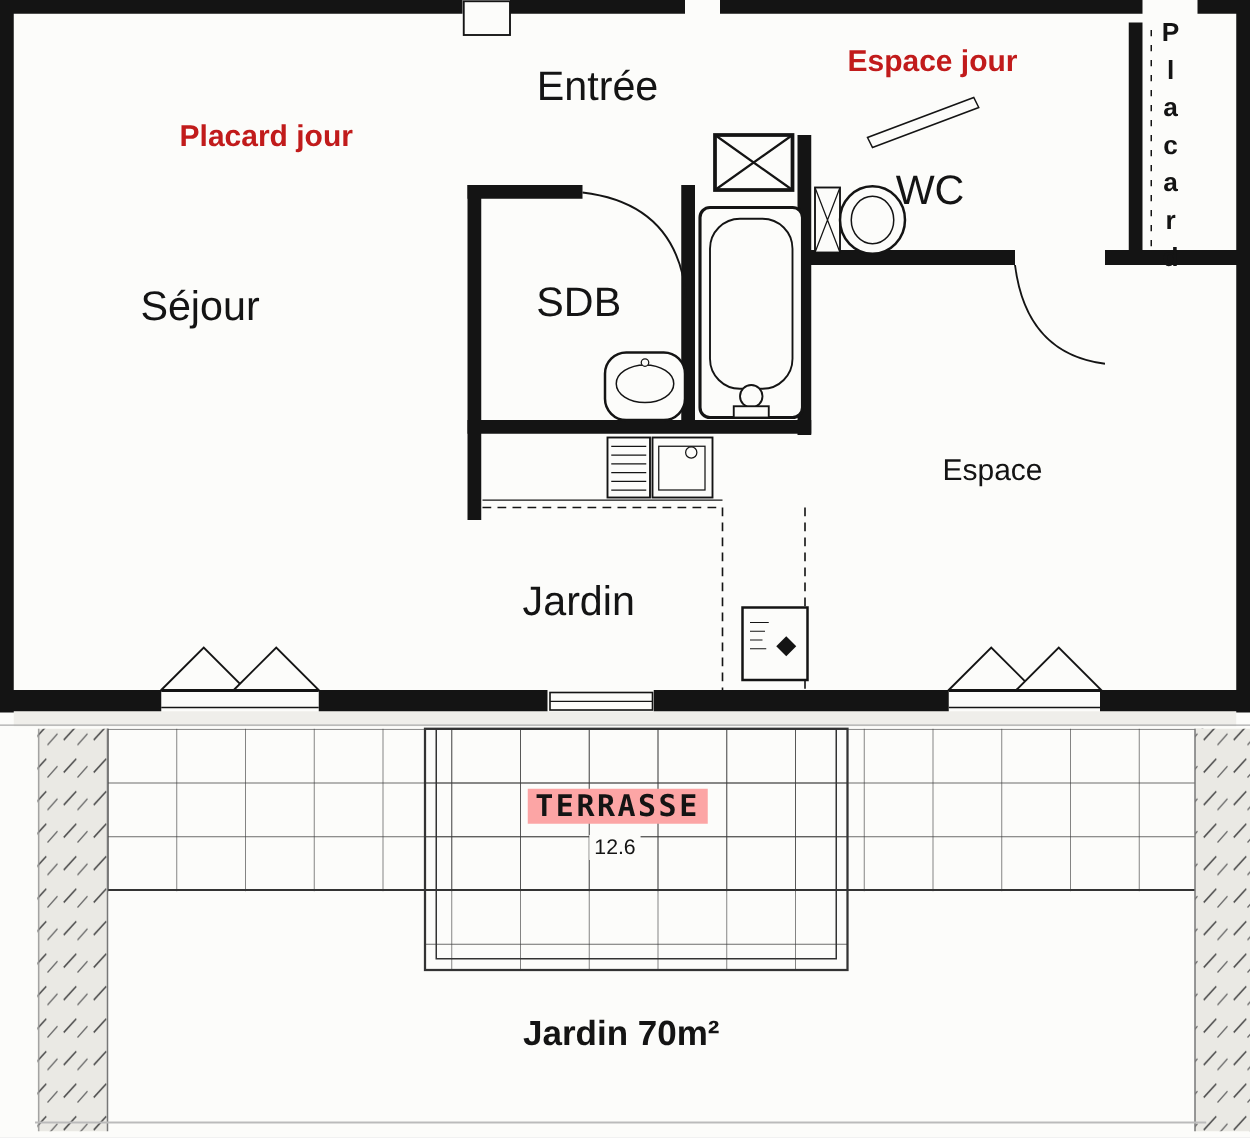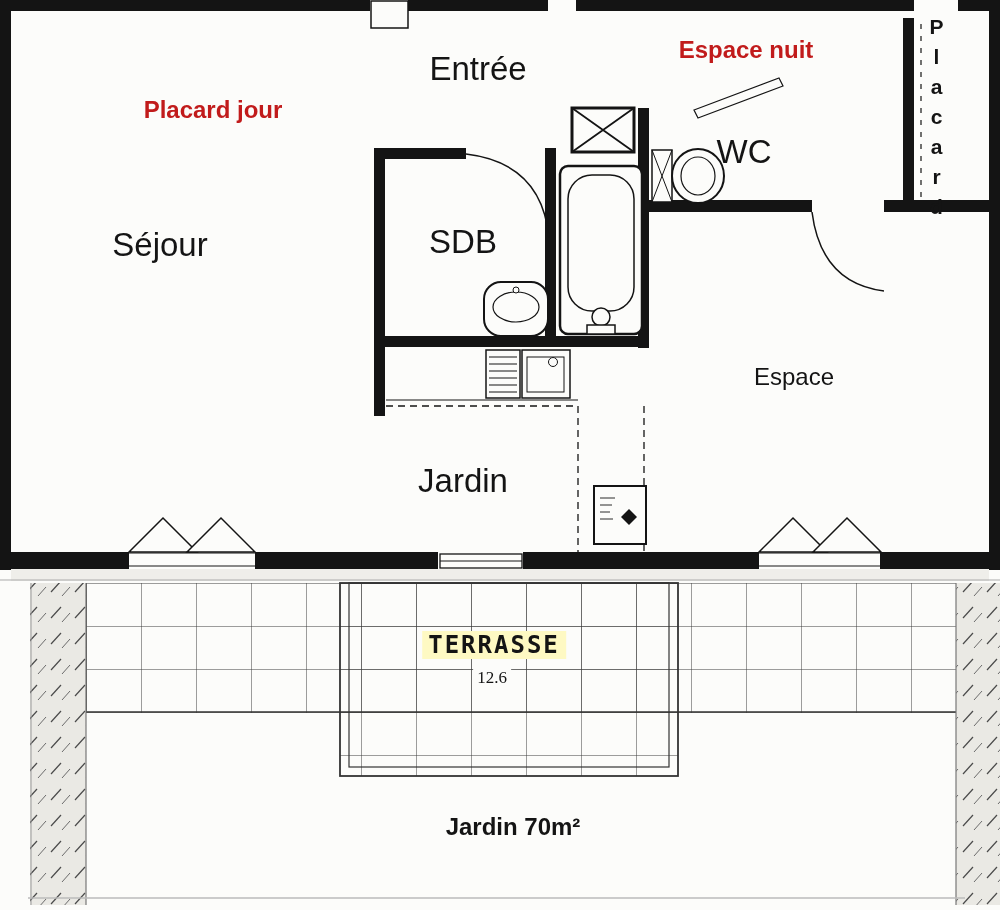--- a/index.html
+++ b/index.html
@@ -6,23 +6,23 @@
   .plan{
     position:relative;width:1000px;height:910px;background:#fcfcfa;
     overflow:hidden;font-family:"Liberation Sans",sans-serif;
   }
   .plan svg{position:absolute;left:0;top:0;}
   .lbl{position:absolute;transform:translate(-50%,-50%);white-space:nowrap;color:#141414;}
   .room{font-size:33px;}
   .small-room{font-size:24px;}
   .zone{font-size:24px;font-weight:700;color:#c11b1b;}
   .vert{writing-mode:vertical-lr;text-orientation:upright;letter-spacing:7px;font-size:21px;font-weight:600;}
-  .stencil{font-family:"DejaVu Sans Mono",monospace;font-weight:700;font-size:24px;letter-spacing:2px;background:#fef9c3;padding:0 6px;}
-  .dim{font-family:Liberation Serif, serif;font-size:17px;background:#fcfcfa;padding:0 4px;}
-  .jardin{font-size:24px;font-weight:700;margin-left:16px;}
+  .stencil{font-family:"DejaVu Sans Mono",monospace;font-weight:700;font-size:24px;letter-spacing:2px;background:#fca5a5;padding:0 6px;}
+  .dim{font-family:Liberation Sans, sans-serif;font-size:17px;background:#fcfcfa;padding:0 4px;}
+  .jardin{font-size:28px;font-weight:700;}
 </style>
 </head>
 <body>
 
 <div class="plan">
 
   <svg width="1000" height="910" viewBox="0 0 1000 910">
     <defs>
       <pattern id="tile" x="86" y="583" width="55" height="43" patternUnits="userSpaceOnUse">
         <path d="M55 0 H0 V43" fill="none" stroke="#3c3c3c" stroke-width="1"></path>
@@ -144,21 +144,21 @@
     </g>
 
     <g fill="#fcfcfa" stroke="#141414">
       <rect x="440" y="554" width="82" height="14" stroke-width="1.3"></rect>
       <path d="M440 561 H522" fill="none" stroke-width="1"></path>
     </g>
   </svg>
 
   <span class="lbl room" style="left:478px;top:69px">Entrée</span>
   <span class="lbl zone" style="left:213px;top:110px">Placard jour</span>
-  <span class="lbl zone" style="left:746px;top:50px">Espace nuit</span>
+  <span class="lbl zone" style="left:746px;top:50px">Espace jour</span>
   <span class="lbl vert" style="left:936px;top:120px">Placard</span>
   <span class="lbl room" style="left:160px;top:245px">Séjour</span>
   <span class="lbl room" style="left:463px;top:242px">SDB</span>
   <span class="lbl room" style="left:744px;top:152px">WC</span>
   <span class="lbl small-room" style="left:794px;top:377px">Espace</span>
   <span class="lbl room" style="left:463px;top:481px">Jardin</span>
   <span class="lbl stencil" style="left:494px;top:645px">TERRASSE</span>
   <span class="lbl dim" style="left:492px;top:678px">12.6</span>
   <span class="lbl jardin" style="left:497px;top:827px">Jardin 70m²</span>
 

